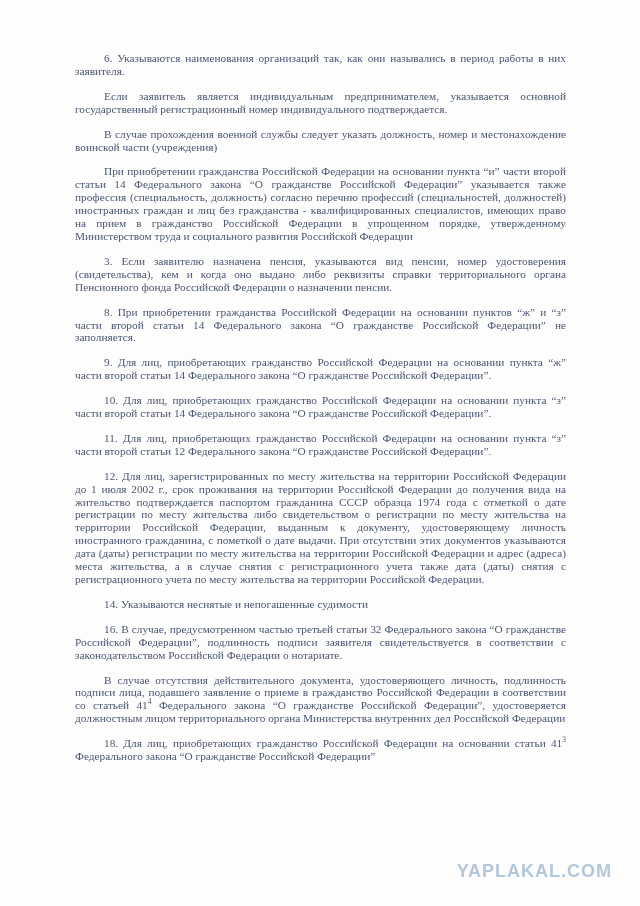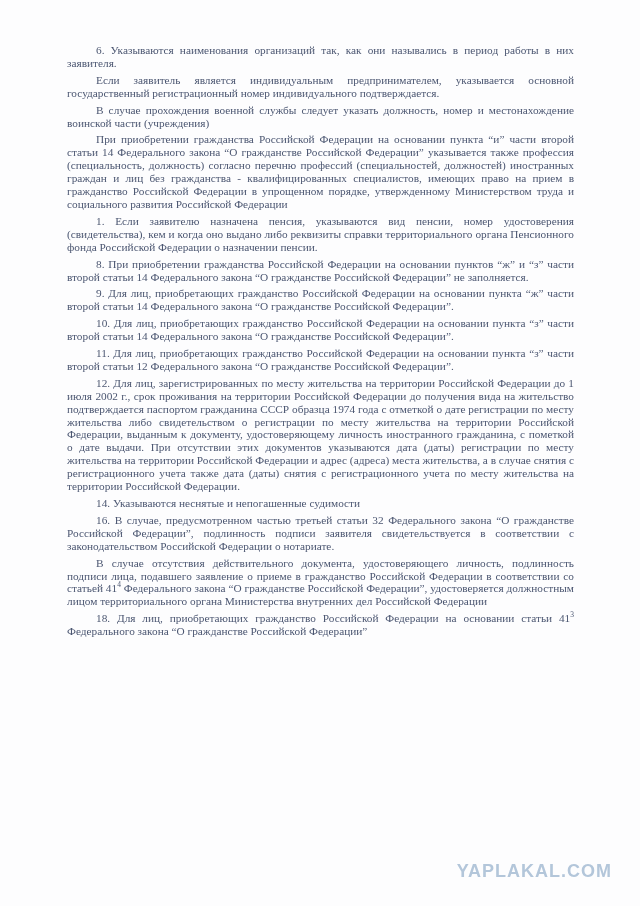--- a/index.html
+++ b/index.html
@@ -17,21 +17,21 @@
   .text-block {
     position: absolute;
     left: 63px; top: 40px;
     width: 515px;
     color: #4b5671;
     font-size: 11.3px;
     line-height: 12.9px;
     text-align: justify;
   }
   .para {
-    margin: 4px;
+    margin: 12px;
     text-indent: 29px;
   }
   .para sup {
     font-size: 7.5px;
     line-height: 0;
     vertical-align: super;
   }
   .watermark {
     position: absolute;
     right: 28px;
@@ -46,21 +46,21 @@
 </style>
 </head>
 <body>
 
 <div class="page">
   <div class="text-block">
     <p class="para">6. Указываются наименования организаций так, как они назывались в период работы в них заявителя.</p>
     <p class="para">Если заявитель является индивидуальным предпринимателем, указывается основной государственный регистрационный номер индивидуального подтверждается.</p>
     <p class="para">В случае прохождения военной службы следует указать должность, номер и местонахождение воинской части (учреждения)</p>
     <p class="para">При приобретении гражданства Российской Федерации на основании пункта “и” части второй статьи 14 Федерального закона “О гражданстве Российской Федерации” указывается также профессия (специальность, должность) согласно перечню профессий (специальностей, должностей) иностранных граждан и лиц без гражданства - квалифицированных специалистов, имеющих право на прием в гражданство Российской Федерации в упрощенном порядке, утвержденному Министерством труда и социального развития Российской Федерации</p>
-    <p class="para">1. Если заявителю назначена пенсия, указываются вид пенсии, номер удостоверения (свидетельства), кем и когда оно выдано либо реквизиты справки территориального органа Пенсионного фонда Российской Федерации о назначении пенсии.</p>
+    <p class="para">3. Если заявителю назначена пенсия, указываются вид пенсии, номер удостоверения (свидетельства), кем и когда оно выдано либо реквизиты справки территориального органа Пенсионного фонда Российской Федерации о назначении пенсии.</p>
     <p class="para">8. При приобретении гражданства Российской Федерации на основании пунктов “ж” и “з” части второй статьи 14 Федерального закона “О гражданстве Российской Федерации” не заполняется.</p>
     <p class="para">9. Для лиц, приобретающих гражданство Российской Федерации на основании пункта “ж” части второй статьи 14 Федерального закона “О гражданстве Российской Федерации”.</p>
     <p class="para">10. Для лиц, приобретающих гражданство Российской Федерации на основании пункта “з” части второй статьи 14 Федерального закона “О гражданстве Российской Федерации”.</p>
     <p class="para">11. Для лиц, приобретающих гражданство Российской Федерации на основании пункта “з” части второй статьи 12 Федерального закона “О гражданстве Российской Федерации”.</p>
     <p class="para">12. Для лиц, зарегистрированных по месту жительства на территории Российской Федерации до 1 июля 2002 г., срок проживания на территории Российской Федерации до получения вида на жительство подтверждается паспортом гражданина СССР образца 1974 года с отметкой о дате регистрации по месту жительства либо свидетельством о регистрации по месту жительства на территории Российской Федерации, выданным к документу, удостоверяющему личность иностранного гражданина, с пометкой о дате выдачи. При отсутствии этих документов указываются дата (даты) регистрации по месту жительства на территории Российской Федерации и адрес (адреса) места жительства, а в случае снятия с регистрационного учета также дата (даты) снятия с регистрационного учета по месту жительства на территории Российской Федерации.</p>
     <p class="para">14. Указываются неснятые и непогашенные судимости</p>
     <p class="para">16. В случае, предусмотренном частью третьей статьи 32 Федерального закона “О гражданстве Российской Федерации”, подлинность подписи заявителя свидетельствуется в соответствии с законодательством Российской Федерации о нотариате.</p>
     <p class="para"><span>В случае отсутствия действительного документа, удостоверяющего личность, подлинность подписи лица, подавшего заявление о приеме в гражданство Российской Федерации в соответствии со статьей 41</span><sup>4</sup><span> Федерального закона “О гражданстве Российской Федерации”, удостоверяется должностным лицом территориального органа Министерства внутренних дел Российской Федерации</span></p>
     <p class="para"><span>18. Для лиц, приобретающих гражданство Российской Федерации на основании статьи 41</span><sup>3</sup><span> Федерального закона “О гражданстве Российской Федерации”</span></p>
   </div>

